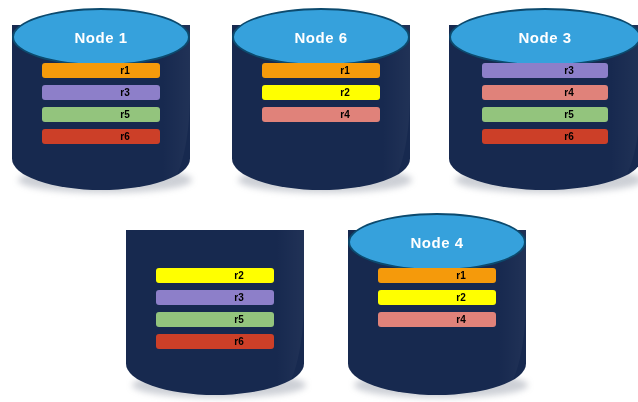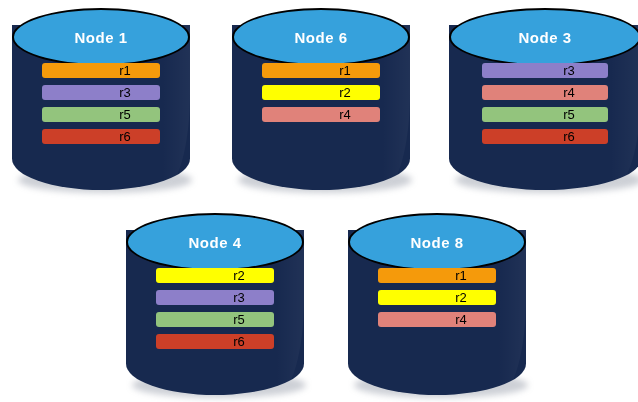--- a/index.html
+++ b/index.html
@@ -66,21 +66,21 @@
 
   
   .node .top {
     position: absolute;
     left: 0;
     top: 0;
     width: 100%;
     height: 58px;
     border-radius: 50%;
     background: #36A1DC;
-    border: 2px solid #000000;
+    border: 2px solid #0c4a6e;
     box-sizing: border-box;
     z-index: 2;
     display: flex;
     align-items: center;
     justify-content: center;
   }
 
   .node .top .title {
     color: #ffffff;
     font-weight: bold;
@@ -108,22 +108,22 @@
     width: 66%;
     height: 15px;
     border-radius: 3px;
     display: flex;
     align-items: center;
     justify-content: center;
     box-sizing: border-box;
   }
 
   .bar .bar-label {
-    font-size: 13px;
-    font-weight: normal;
+    font-size: 10px;
+    font-weight: bold;
     color: #000000;
     line-height: 1;
     user-select: none;
     padding-left: 48px;
   }
 
   
   #node-1 { left: 12px;  top: 8px;   width: 178px; height: 182px; }
   #node-2 { left: 232px; top: 8px;   width: 178px; height: 182px; }
   #node-3 { left: 449px; top: 8px;   width: 192px; height: 182px; }
@@ -194,44 +194,41 @@
         </div>
         <div class="bar" style="background: rgb(204, 63, 40);">
           <span class="bar-label">r6</span>
         </div>
       </div>
   </div>
 
   <div class="node" id="node-4">
     <div class="shadow"></div>
     <div class="body"></div>
-    <div class="top">
-      <span class="title">Node  4</span>
-    </div>
     <div class="bars">
         <div class="bar" style="background: rgb(255, 255, 0);">
           <span class="bar-label">r2</span>
         </div>
         <div class="bar" style="background: rgb(141, 127, 201);">
           <span class="bar-label">r3</span>
         </div>
         <div class="bar" style="background: rgb(147, 196, 125);">
           <span class="bar-label">r5</span>
         </div>
         <div class="bar" style="background: rgb(204, 63, 40);">
           <span class="bar-label">r6</span>
         </div>
       </div>
   </div>
 
   <div class="node" id="node-5">
     <div class="shadow"></div>
     <div class="body"></div>
     <div class="top">
-      <span class="title">Node  8</span>
+      <span class="title">Node  4</span>
     </div>
     <div class="bars">
         <div class="bar" style="background: rgb(245, 154, 11);">
           <span class="bar-label">r1</span>
         </div>
         <div class="bar" style="background: rgb(255, 255, 0);">
           <span class="bar-label">r2</span>
         </div>
         <div class="bar" style="background: rgb(224, 130, 122);">
           <span class="bar-label">r4</span>

